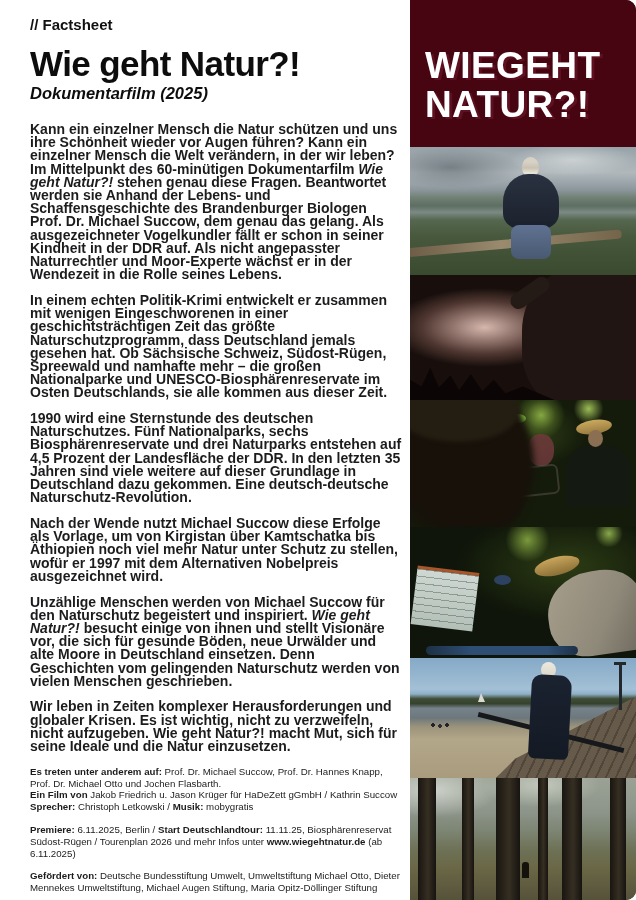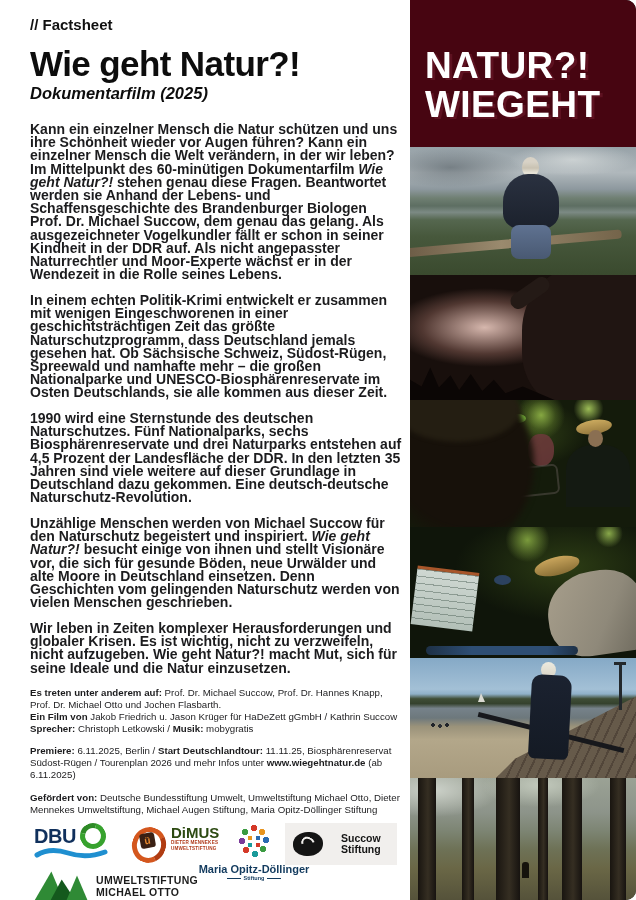--- a/index.html
+++ b/index.html
@@ -174,20 +174,21 @@
 
   <div class="left">
     <div class="eyebrow">// Factsheet</div>
     <h1 class="title">Wie geht Natur?!</h1>
     <div class="subtitle">Dokumentarfilm (2025)</div>
 
     <div class="bodytext">
       <p><span>Kann ein einzelner Mensch die Natur schützen und uns ihre Schönheit wieder vor Augen führen? Kann ein einzelner Mensch die Welt verändern, in der wir leben? Im Mittelpunkt des 60-minütigen Dokumentarfilm </span><span class="i">Wie geht Natur?!</span><span> stehen genau diese Fragen. Beantwortet werden sie Anhand der Lebens- und Schaffensgeschichte des Brandenburger Biologen Prof. Dr. Michael Succow, dem genau das gelang. Als ausgezeichneter Vogelkundler fällt er schon in seiner Kindheit in der DDR auf. Als nicht angepasster Naturrechtler und Moor-Experte wächst er in der Wendezeit in die Rolle seines Lebens.</span></p>
       <p><span>In einem echten Politik-Krimi entwickelt er zusammen mit wenigen Eingeschworenen in einer geschichtsträchtigen Zeit das größte Naturschutzprogramm, dass Deutschland jemals gesehen hat. Ob Sächsische Schweiz, Südost-Rügen, Spreewald und namhafte mehr – die großen Nationalparke und UNESCO-Biosphärenreservate im Osten Deutschlands, sie alle kommen aus dieser Zeit.</span></p>
       <p><span>1990 wird eine Sternstunde des deutschen Naturschutzes. Fünf Nationalparks, sechs Biosphärenreservate und drei Naturparks entstehen auf 4,5 Prozent der Landesfläche der DDR. In den letzten 35 Jahren sind viele weitere auf dieser Grundlage in Deutschland dazu gekommen. Eine deutsch-deutsche Naturschutz-Revolution.</span></p>
+      <p><span>Nach der Wende nutzt Michael Succow diese Erfolge als Vorlage, um von Kirgistan über Kamtschatka bis Äthiopien noch viel mehr Natur unter Schutz zu stellen, wofür er 1997 mit dem Alternativen Nobelpreis ausgezeichnet wird.</span></p>
       <p><span>Unzählige Menschen werden von Michael Succow für den Naturschutz begeistert und inspiriert. </span><span class="i">Wie geht Natur?!</span><span> besucht einige von ihnen und stellt Visionäre vor, die sich für gesunde Böden, neue Urwälder und alte Moore in Deutschland einsetzen. Denn Geschichten vom gelingenden Naturschutz werden von vielen Menschen geschrieben.</span></p>
       <p><span>Wir leben in Zeiten komplexer Herausforderungen und globaler Krisen. Es ist wichtig, nicht zu verzweifeln, nicht aufzugeben. Wie geht Natur?! macht Mut, sich für seine Ideale und die Natur einzusetzen.</span></p>
     </div>
 
     <div class="small">
       <p><span class="b">Es treten unter anderem auf:</span><span> Prof. Dr. Michael Succow, Prof. Dr. Hannes Knapp, Prof. Dr. Michael Otto und Jochen Flasbarth.</span><br><span class="b">Ein Film von</span><span> Jakob Friedrich u. Jason Krüger für HaDeZett gGmbH / Kathrin Succow</span><br><span class="b">Sprecher:</span><span> Christoph Letkowski / </span><span class="b">Musik:</span><span> mobygratis</span></p>
       <p><span class="b">Premiere:</span><span> 6.11.2025, Berlin / </span><span class="b">Start Deutschlandtour:</span><span> 11.11.25, Biosphärenreservat Südost-Rügen / Tourenplan 2026 und mehr Infos unter </span><span class="b">www.wiegehtnatur.de</span><span> (ab 6.11.2025)</span></p>
       <p><span class="b">Gefördert von:</span><span> Deutsche Bundesstiftung Umwelt, Umweltstiftung Michael Otto, Dieter Mennekes Umweltstiftung, Michael Augen Stiftung, Maria Opitz-Döllinger Stiftung</span></p>
     </div>
 
@@ -236,22 +237,22 @@
         <div class="otto-label">
           <div>UMWELTSTIFTUNG</div>
           <div>MICHAEL OTTO</div>
         </div>
       </div>
     </div>
   </div>
 
   <div class="right">
     <div class="banner">
+      <div class="banner-line">WIEGEHT</div>
       <div class="banner-line">NATUR?!</div>
-      <div class="banner-line">WIEGEHT</div>
     </div>
 
     <div class="still st1">
       <div class="s1-log"></div>
       <div class="s1-man">
         <div class="s1-head"></div>
         <div class="s1-body"></div>
         <div class="s1-jeans"></div>
       </div>
     </div>

